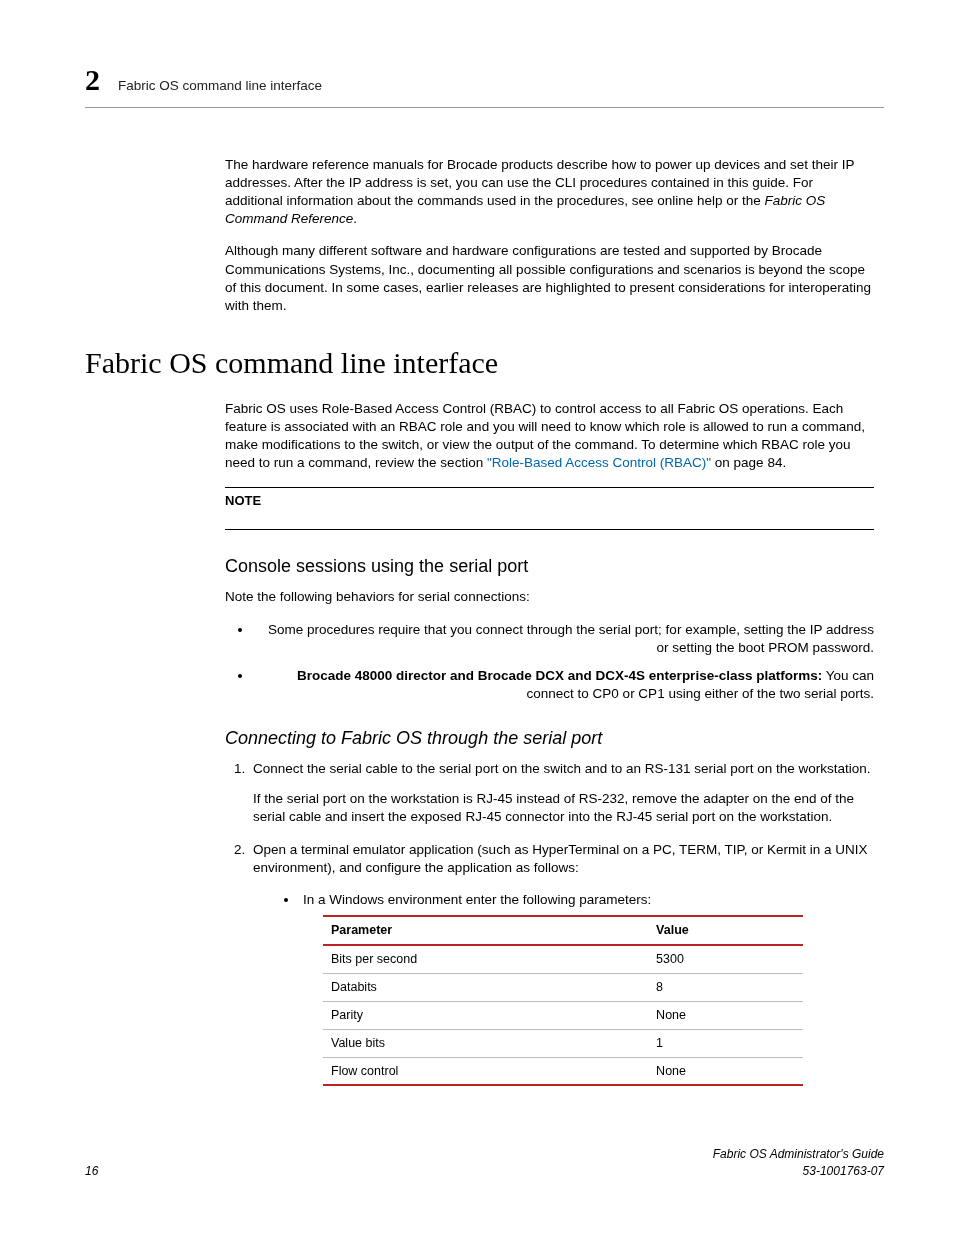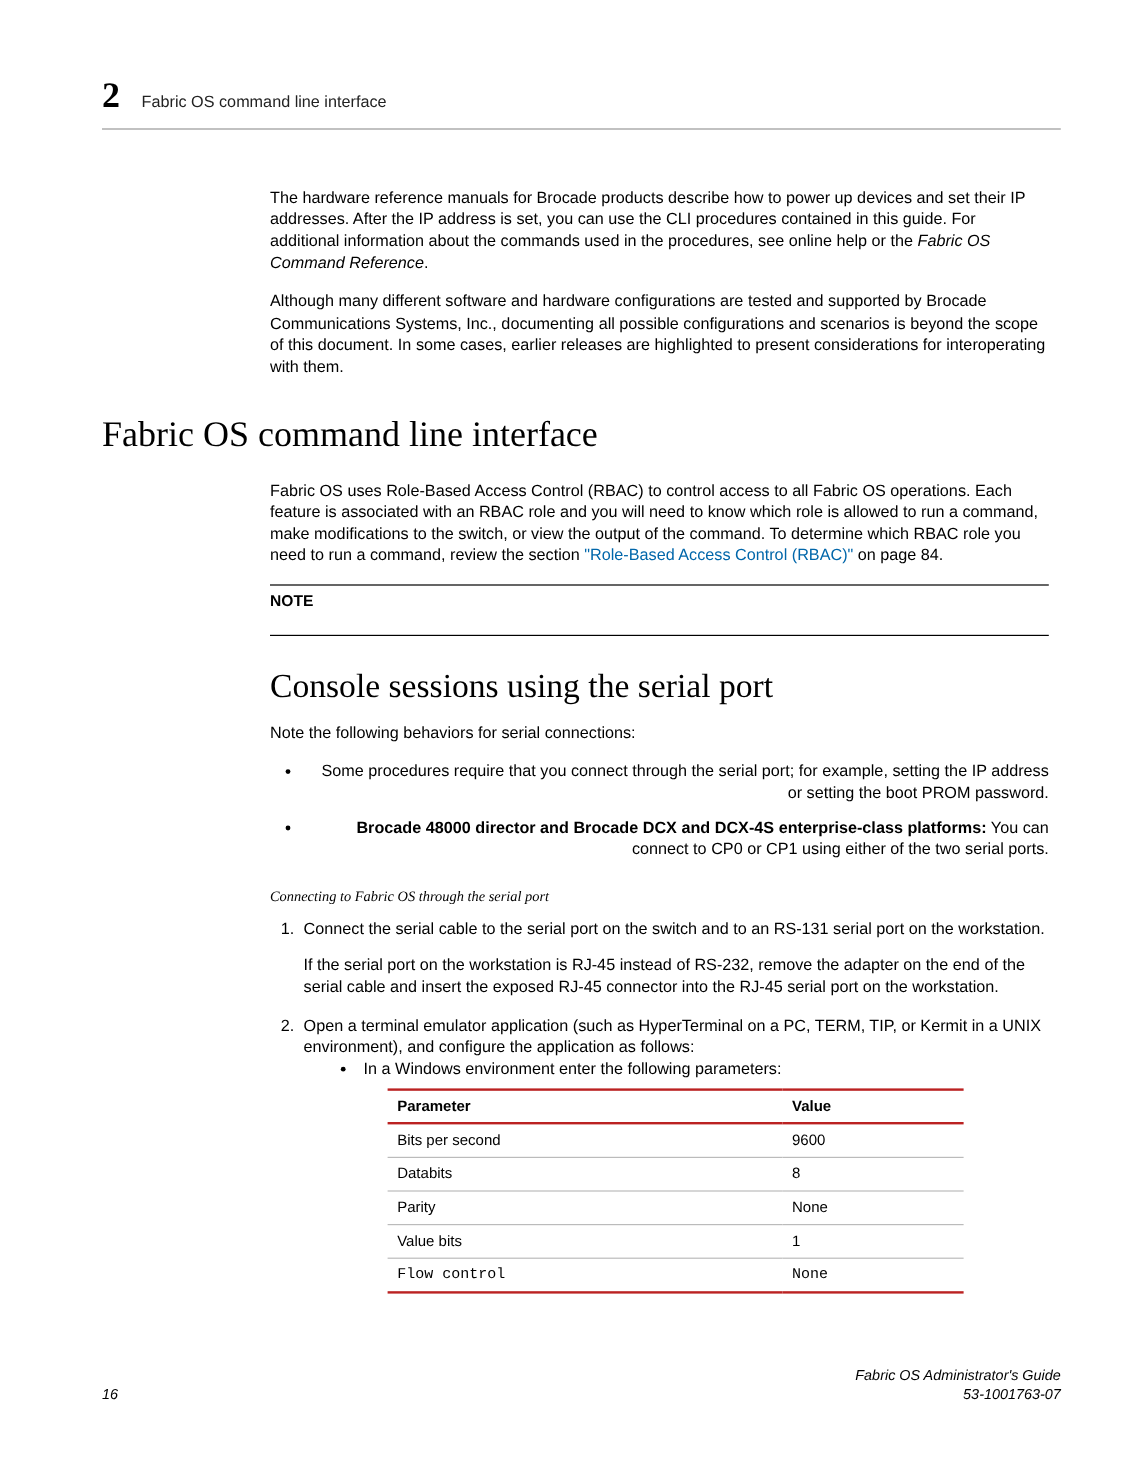--- a/index.html
+++ b/index.html
@@ -35,30 +35,30 @@
     margin-right: 10px;
   }
   .para { margin: 0 0 14px 0; }
   h1.s-title {
     font-family: Georgia, "Times New Roman", serif;
     font-weight: normal;
     font-size: 30px;
     margin: 28px 0 16px 0;
   }
   h2.sub-title {
-    font-family: Liberation Serif, serif;
+    font-family: Liberation Sans, sans-serif;
     font-weight: normal;
-    font-size: 28px;
+    font-size: 18px;
     margin: 24px 0 10px 0;
   }
   h3.mini-title {
-    font-family: Liberation Serif, serif;
+    font-family: Liberation Sans, sans-serif;
     font-style: italic;
     font-weight: normal;
-    font-size: 12px;
+    font-size: 18px;
     margin: 22px 0 10px 0;
   }
   .note-block {
     border-top: 1px solid #000;
     border-bottom: 1px solid #000;
     padding: 4px 0 18px 0;
     margin: 10px 0 18px 0;
   }
   .note-label {
     font-family: Arial, Helvetica, sans-serif;
@@ -78,21 +78,21 @@
     padding-left: 4px;
   }
   ol.steps {
     margin: 6px 0 14px 0;
     padding-left: 24px;
   }
   ol.steps > li { margin-bottom: 14px; padding-left: 4px; }
   .step-para { margin: 12px 0 0 0; }
   .inner-bullet {
     list-style: disc;
-    margin: 0 0 6px 0;
+    margin: 14px 0 6px 0;
     padding-left: 46px;
   }
   .inner-bullet li { padding-left: 4px; }
   table.param-table {
     border-collapse: collapse;
     width: 480px;
     margin-left: 70px;
     margin-top: 6px;
     font-size: 12.5px;
   }
@@ -102,21 +102,20 @@
     border-top: 2px solid #b22;
     border-bottom: 2px solid #b22;
     padding: 5px 8px;
   }
   table.param-table td {
     border-bottom: 1px solid #bbb;
     padding: 5px 8px;
   }
   table.param-table tr:last-child td {
     border-bottom: 2px solid #b22;
-    font-family: Liberation Mono, monospace;
   }
   .footer {
     display: flex;
     justify-content: space-between;
     align-items: flex-end;
     margin-top: 60px;
     font-size: 12px;
   }
   .footer .pageno { font-style: italic; }
   .footer .doc { text-align: right; font-style: italic; }
@@ -169,21 +168,21 @@
       <table class="param-table">
         <thead>
           <tr>
             <th>Parameter</th>
             <th>Value</th>
           </tr>
         </thead>
         <tbody>
           <tr>
               <td>Bits per second</td>
-              <td>9600</td>
+              <td>5300</td>
             </tr>
           <tr>
               <td>Databits</td>
               <td>8</td>
             </tr>
           <tr>
               <td>Parity</td>
               <td>None</td>
             </tr>
           <tr>

